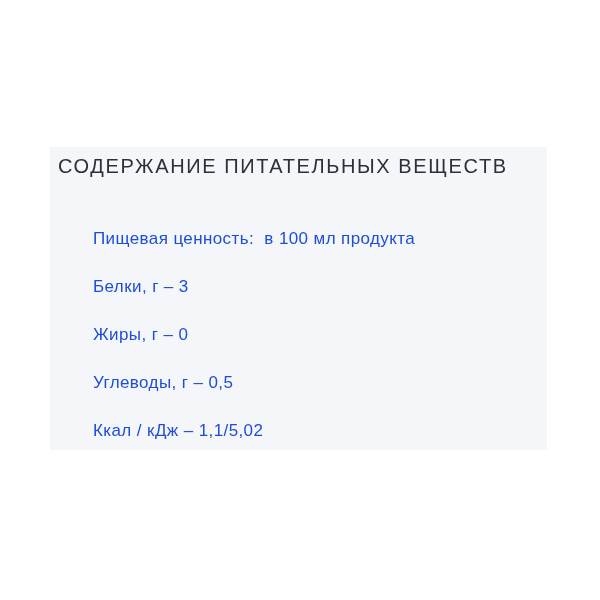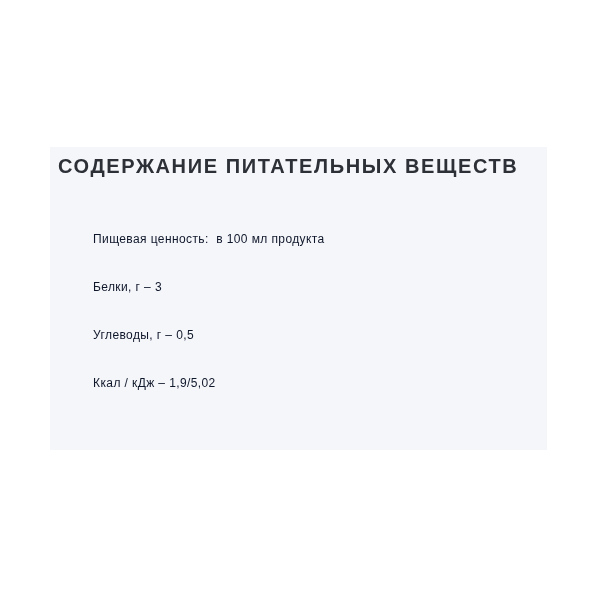--- a/index.html
+++ b/index.html
@@ -20,45 +20,46 @@
     background: #f5f6fa;
     box-sizing: border-box;
   }
   .panel-title {
     position: absolute;
     left: 8px;
     top: 6px;
     width: 485px;
     font-size: 20px;
     line-height: 26px;
-    font-weight: 700;
+    font-weight: 400;
     letter-spacing: 1.6px;
     color: #2d3037;
     text-transform: uppercase;
     white-space: nowrap;
   }
   .rows {
     position: absolute;
     left: 43px;
     top: 80px;
     width: 440px;
   }
   .row {
     height: 48px;
-    font-size: 12px;
+    font-size: 17px;
     line-height: 24px;
     letter-spacing: 0.4px;
-    color: #0f172a;
+    color: #1d4ed8;
     white-space: pre-wrap;
   }
 </style>
 </head>
 <body>
 
 <div class="nutrition-panel">
   <div class="panel-title">СОДЕРЖАНИЕ ПИТАТЕЛЬНЫХ ВЕЩЕСТВ</div>
   <div class="rows">
     <div class="row">Пищевая ценность:  в 100 мл продукта</div>
     <div class="row">Белки, г – 3</div>
+    <div class="row">Жиры, г – 0</div>
     <div class="row">Углеводы, г – 0,5</div>
-    <div class="row">Ккал / кДж – 1,9/5,02</div>
+    <div class="row">Ккал / кДж – 1,1/5,02</div>
   </div>
 </div>
 
 </body></html>

